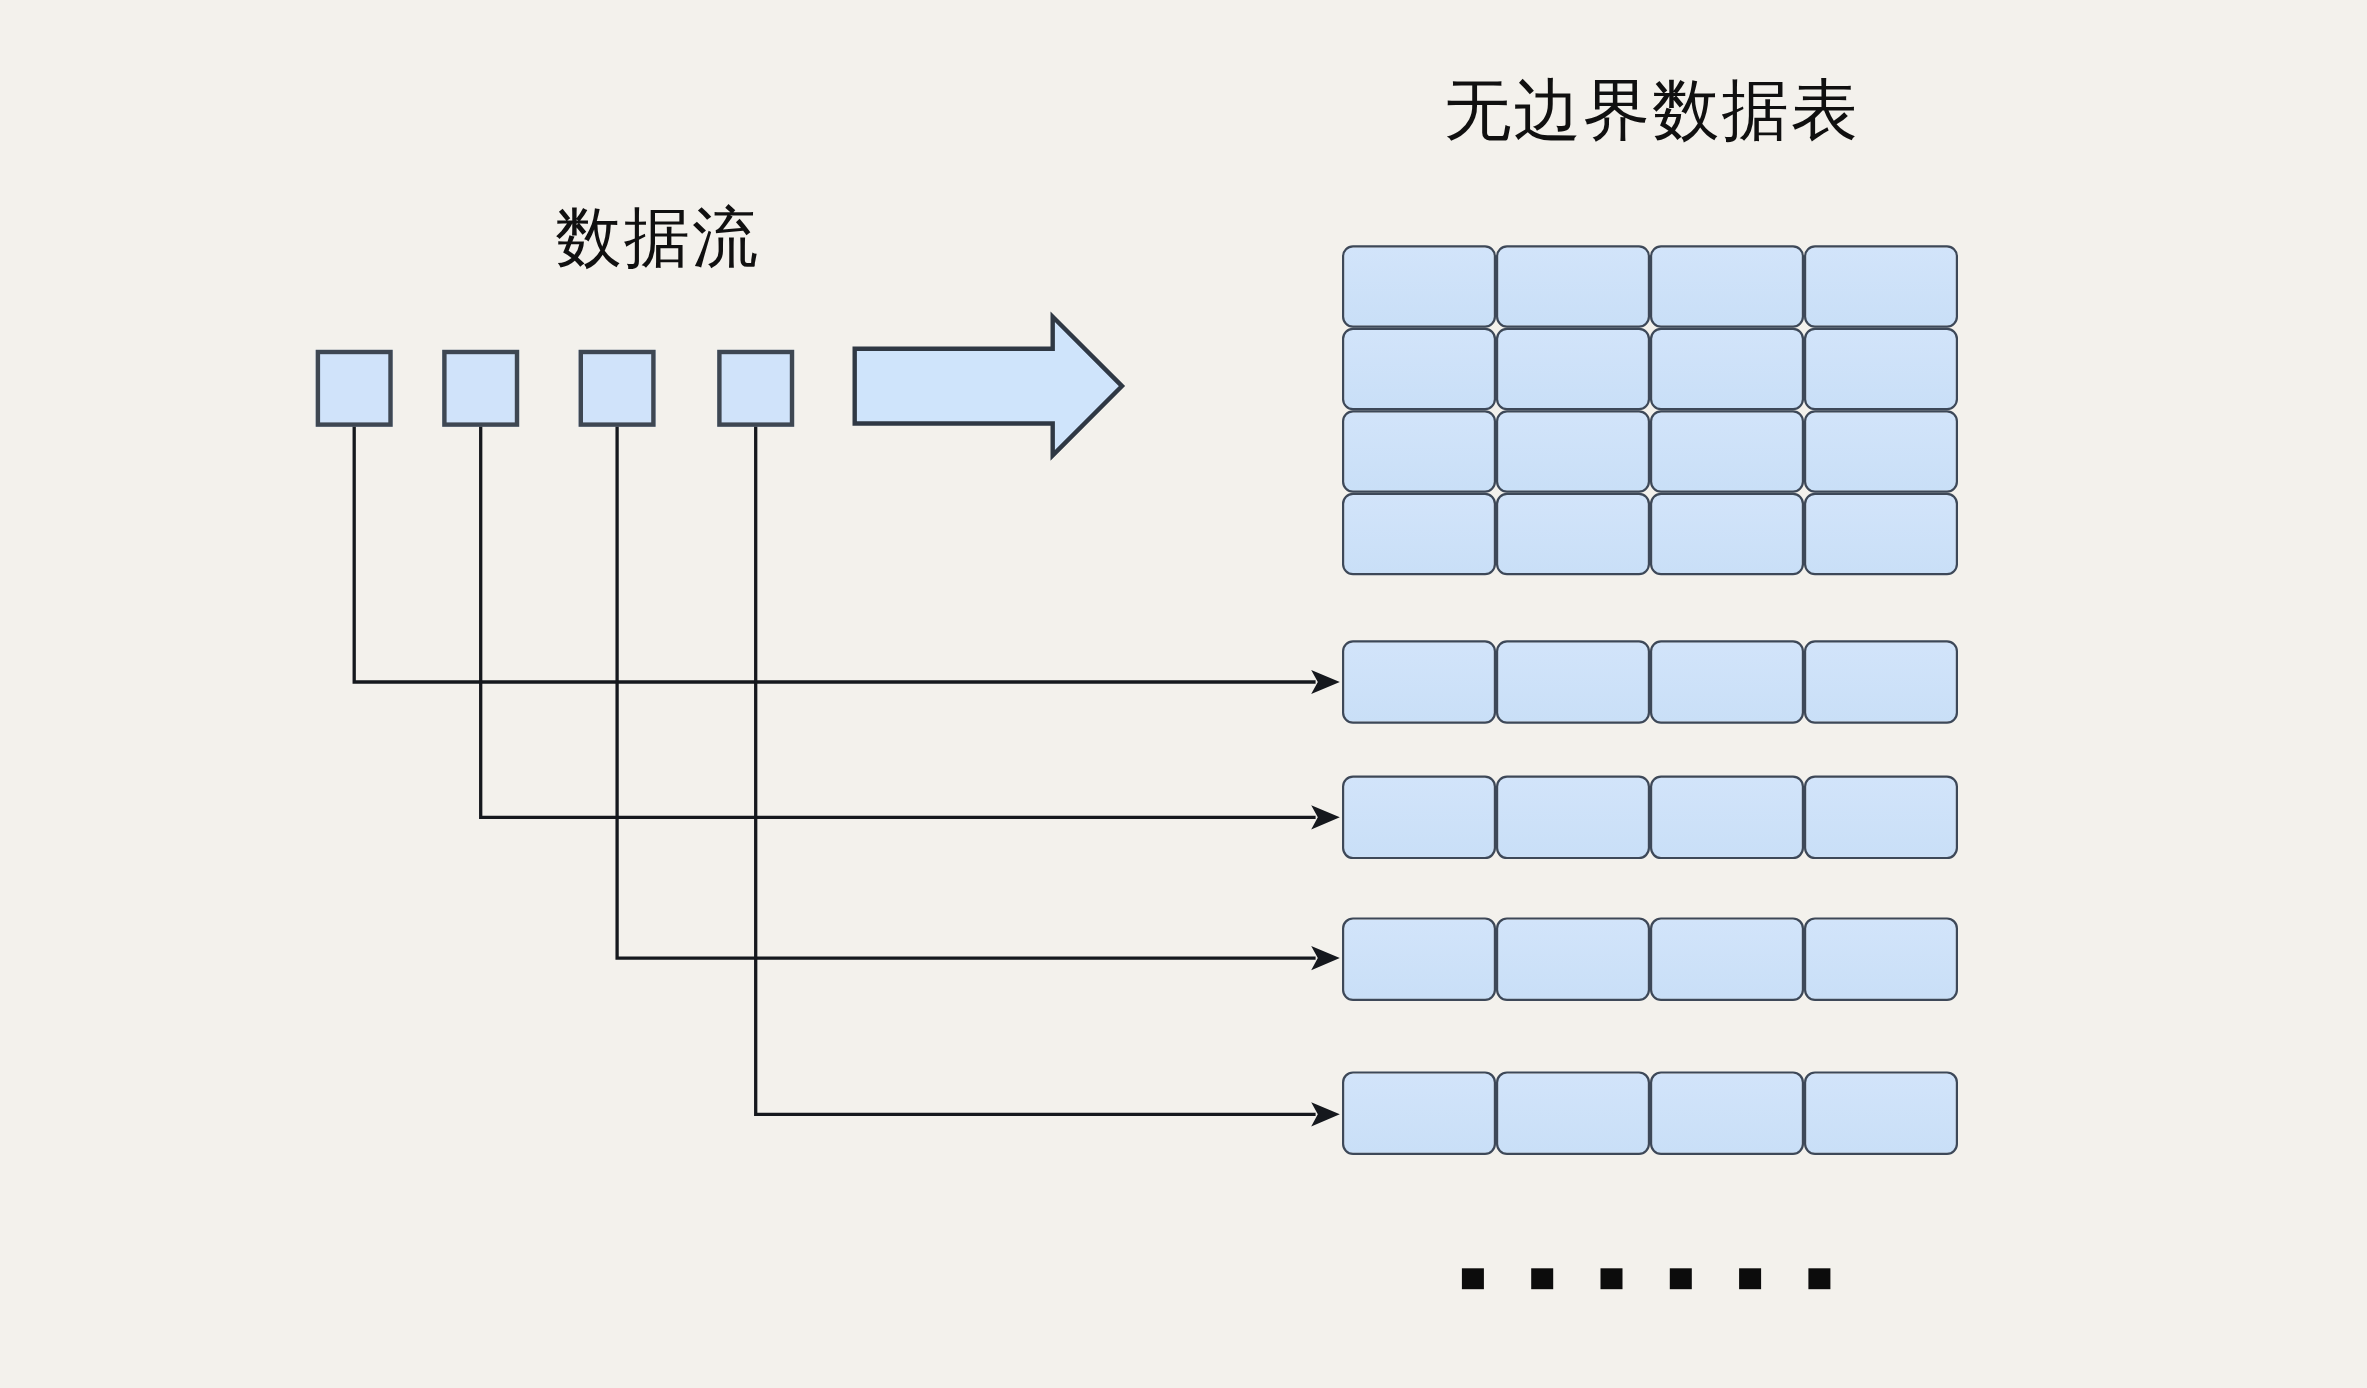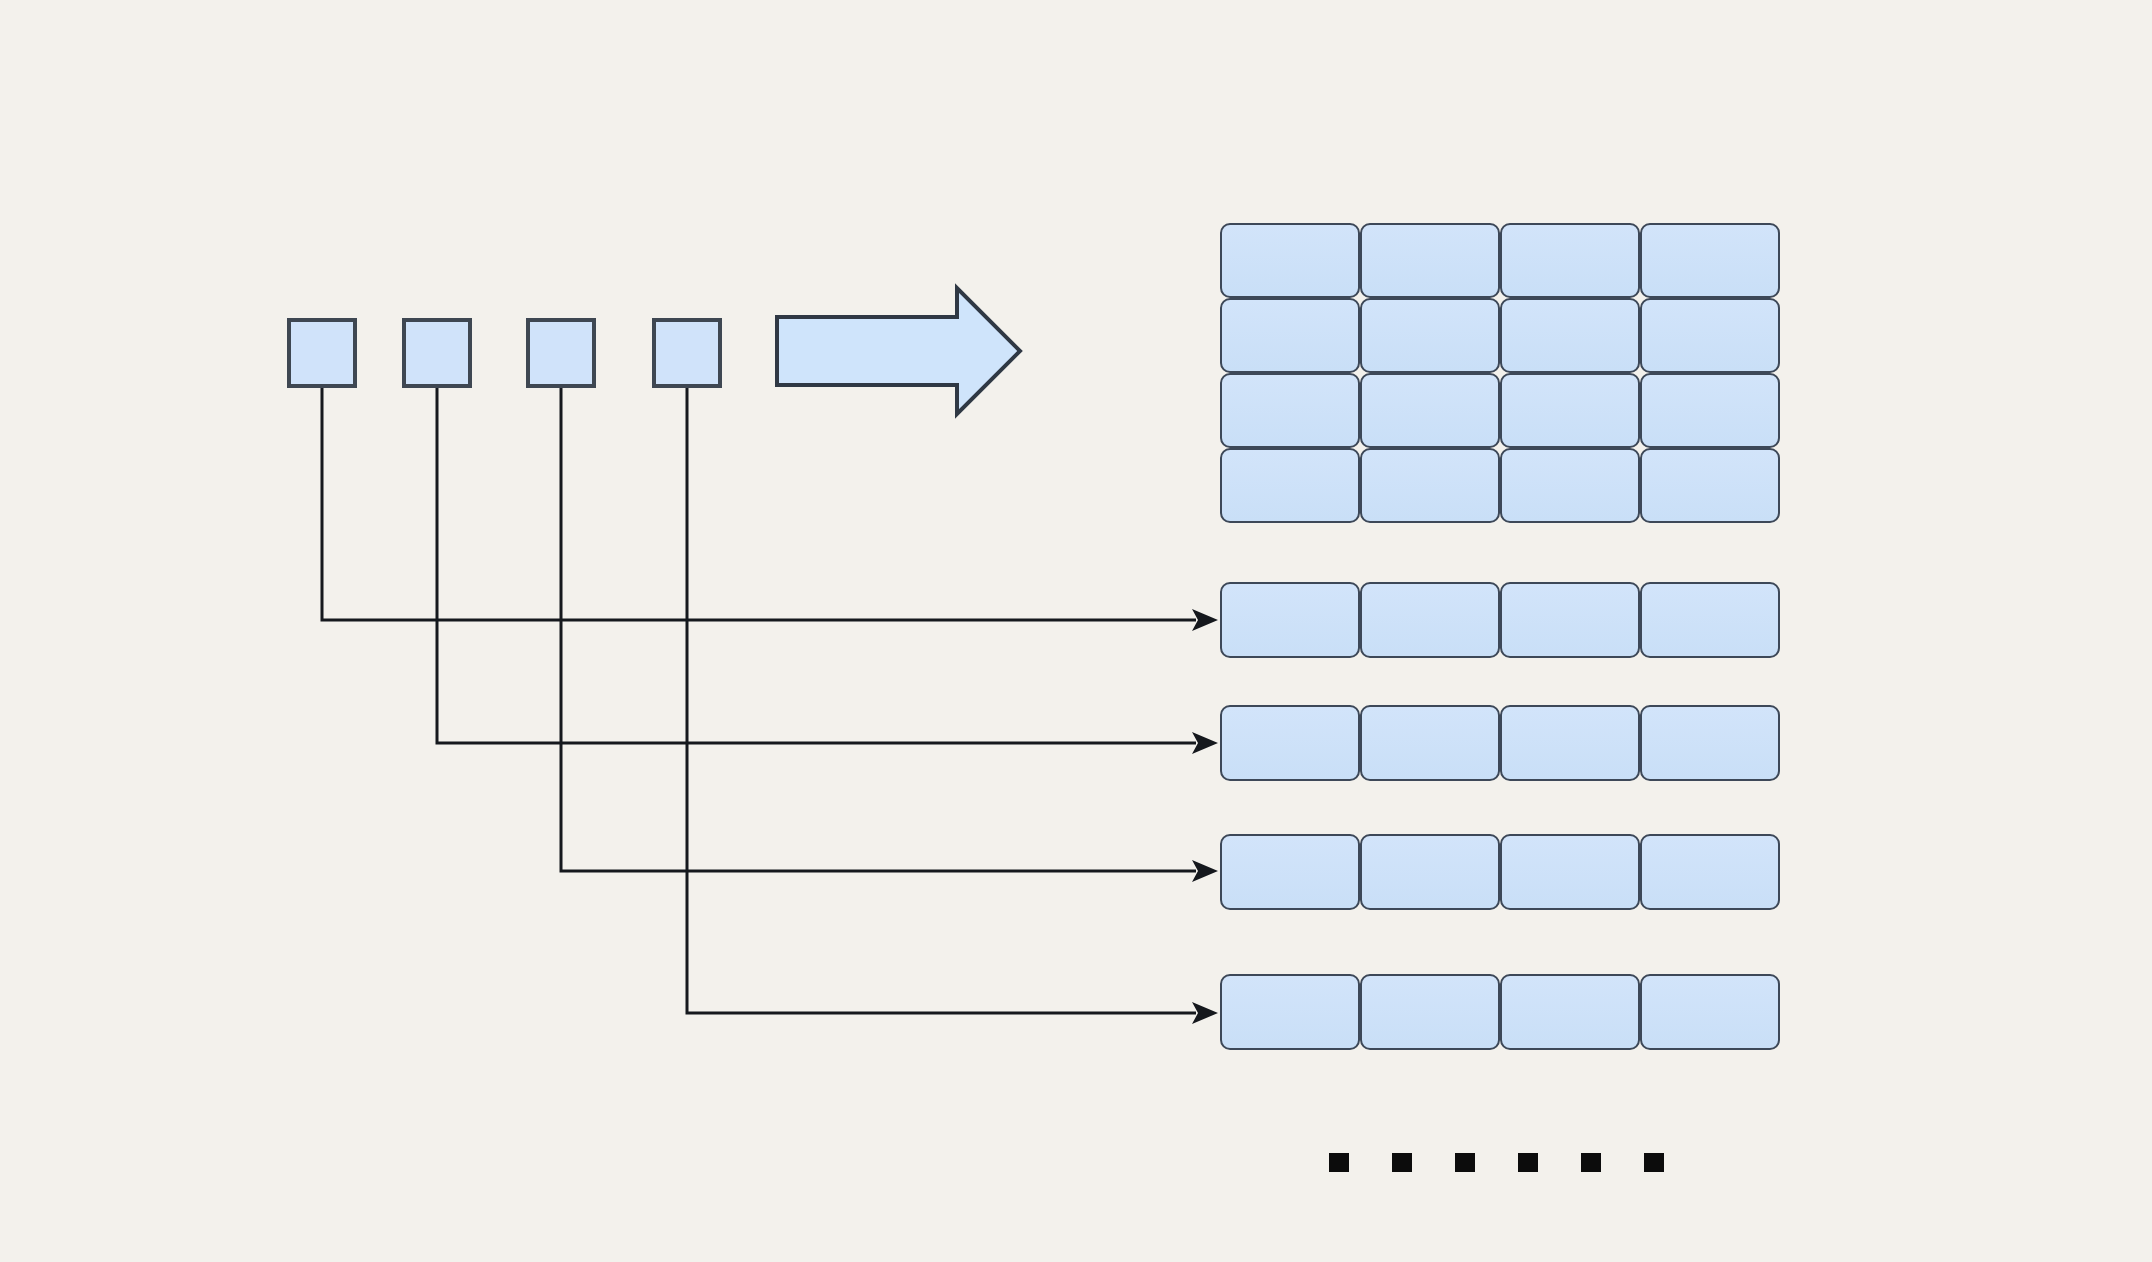--- a/index.html
+++ b/index.html
@@ -40,21 +40,23 @@
 
   
   #ellipsis{position:absolute;left:1329px;top:1153px;display:flex;gap:43px;}
   .dot{width:20px;height:19px;background:var(--dot);}
 </style>
 </head>
 <body>
 
 <div id="canvas">
 
+  <div id="stream-title" class="title">数据流</div>
 
+  <div id="table-title" class="title">无边界数据表</div>
 
   <div id="stream-items">
       <div class="sq" style="left: 0px;"></div>
       <div class="sq" style="left: 115px;"></div>
       <div class="sq" style="left: 239px;"></div>
       <div class="sq" style="left: 365px;"></div>
     </div>
 
   <svg id="flow-arrow-svg" width="260" height="140" viewBox="0 0 260 140">
     <polygon class="block-arrow" points="7,35 187,35 187,6 250,69 187,132 187,103 7,103"></polygon>

